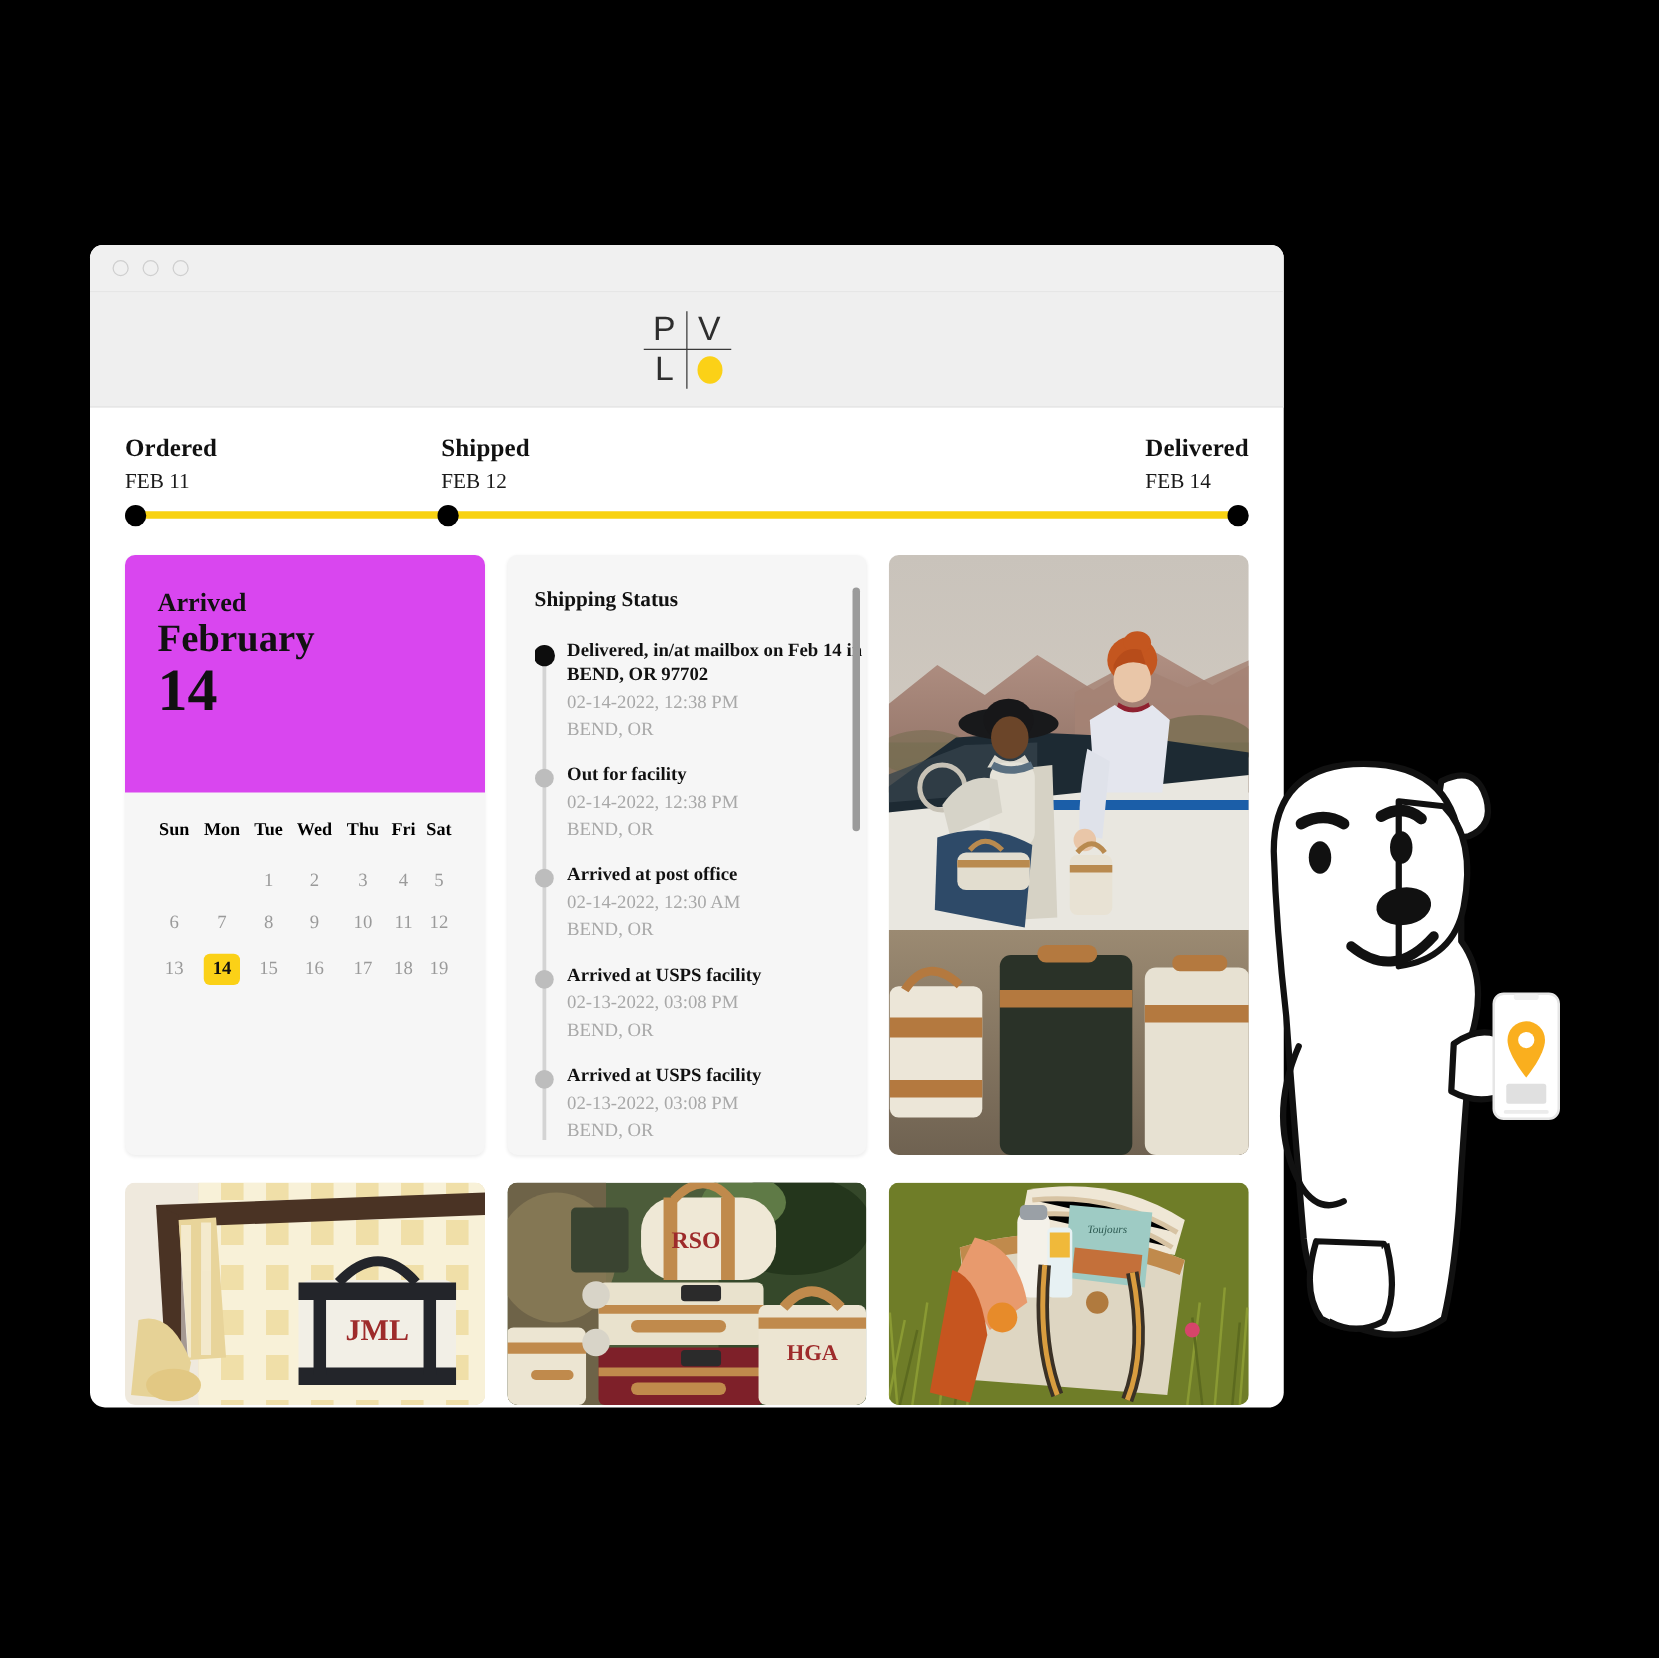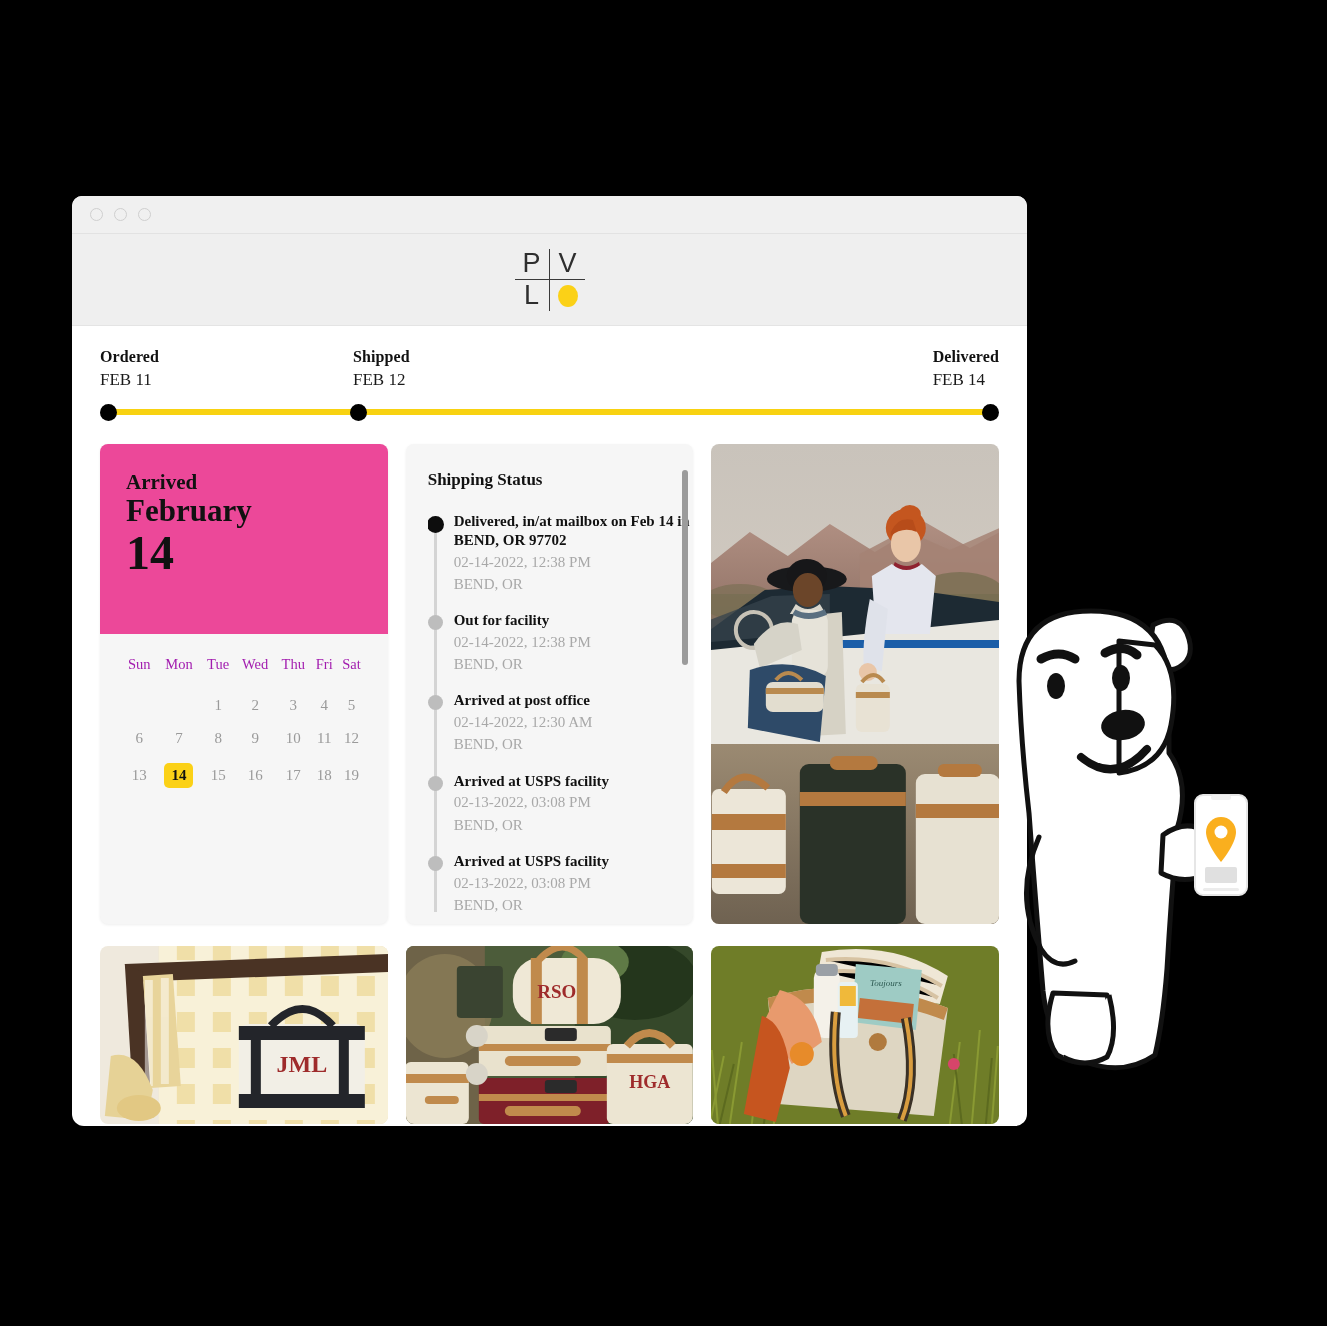--- a/index.html
+++ b/index.html
@@ -42,21 +42,21 @@
   .logo .c-p { left: 0; top: 0; }
   .logo .c-v { left: 36px; top: 0; }
   .logo .c-l { left: 0; top: 32px; }
   .logo .c-dot { left: 36px; top: 32px; }
   .yellow-dot { width: 20px; height: 22px; border-radius: 50%; background: #FBD117; }
 
   
   .progress-wrap { padding: 22px 28px 0 28px; position: relative; }
   .prog-labels { position: relative; height: 52px; }
   .prog-step { position: absolute; top: 0; }
-  .prog-step .step-title { font-size: 16px; font-weight: bold; color: #111; letter-spacing: .1px; }
+  .prog-step .step-title { font-size: 20px; font-weight: bold; color: #111; letter-spacing: .1px; }
   .prog-step .step-date { font-size: 17px; color: #1a1a1a; margin-top: 4px; }
   .step-ordered { left: 0; text-align: left; }
   .step-shipped { left: 253px; text-align: left; }
   .step-delivered { right: 0; text-align: left; }
 
   .track { position: relative; height: 20px; margin-top: 2px; }
   .track-line { position: absolute; left: 8px; right: 8px; top: 7px; height: 6px;
                 background: #F8D211; border-radius: 3px; }
   .track-dot { position: absolute; top: 2px; width: 17px; height: 17px;
                border-radius: 50%; background: #000; }
@@ -64,28 +64,28 @@
   .td-2 { left: 250px; }
   .td-3 { right: 0; }
 
   
   .cards { display: flex; gap: 18px; padding: 22px 28px 0 28px; }
   .card { width: 290px; border-radius: 8px; overflow: hidden; }
 
   
   .cal-card { background: #f6f6f6; height: 480px; display: flex; flex-direction: column;
               box-shadow: 0 1px 3px rgba(0,0,0,0.07); }
-  .cal-head { background: #ec4899; padding: 26px 26px 28px 26px; height: 190px; }
+  .cal-head { background: #d946ef; padding: 26px 26px 28px 26px; height: 190px; }
   .cal-arrived { font-size: 21px; font-weight: bold; color: #111; }
   .cal-month { font-size: 31px; font-weight: bold; color: #111; line-height: 1; }
   .cal-day { font-size: 48px; font-weight: bold; color: #111; line-height: 1.05; margin-top: 2px; }
 
   .cal-body { padding: 22px 22px 0 22px; flex: 1; }
   table.cal { width: 100%; border-collapse: collapse; }
-  table.cal th { font-size: 14.5px; color: #a21caf; font-weight: normal;
+  table.cal th { font-size: 14.5px; color: #000000; font-weight: bold;
                  padding-bottom: 16px; text-align: center; margin-top: 19px; }
   table.cal td { font-size: 15px; color: #9a9a9a; text-align: center;
                  padding: 8px 0; height: 32px; }
   table.cal td.today { color: #111; font-weight: bold; }
   table.cal td.today span { display: inline-block; background: #FBD117;
                             border-radius: 5px; padding: 4px 7px; min-width: 26px; }
 
   .usps-row { display: flex; align-items: center; gap: 16px; padding: 14px 22px 20px 22px; }
   .usps-logo { width: 54px; height: 34px; flex: none; }
   .tracking-num { font-size: 16px; font-weight: bold; color: #111;

